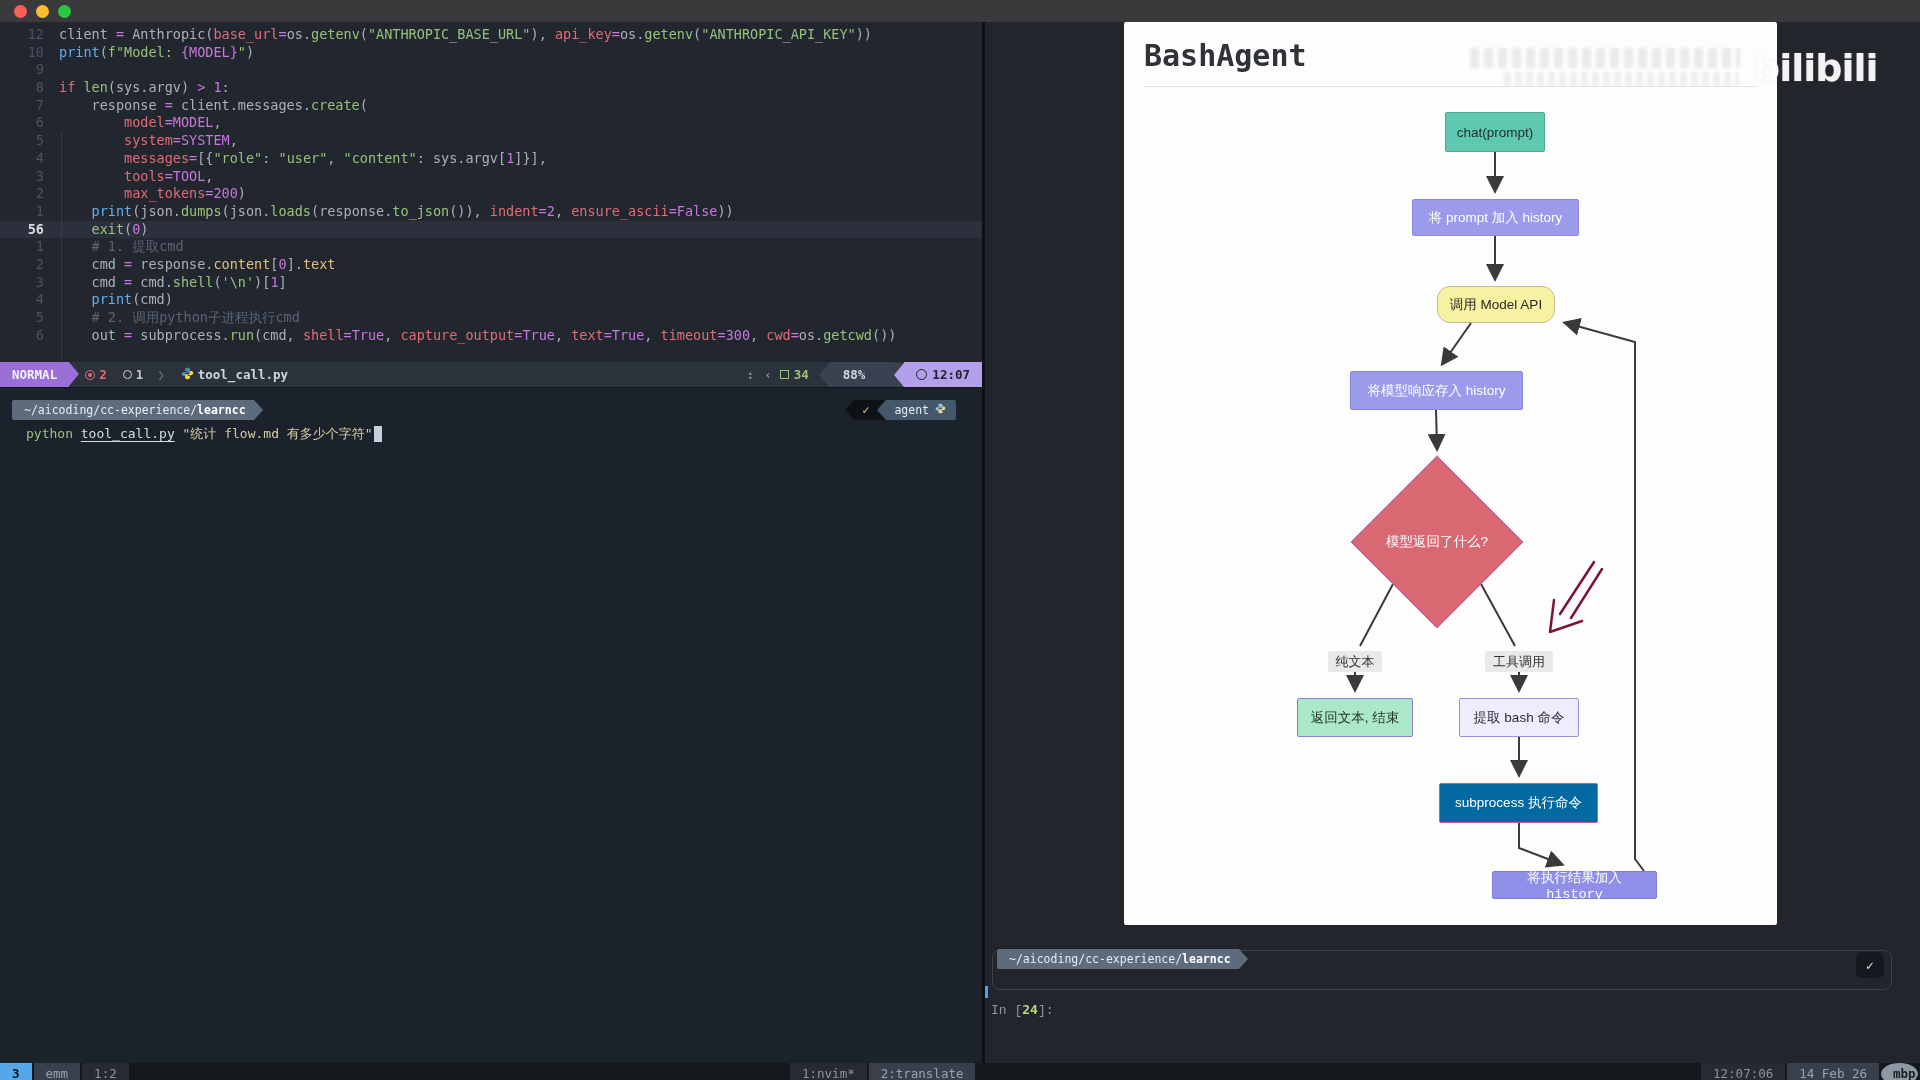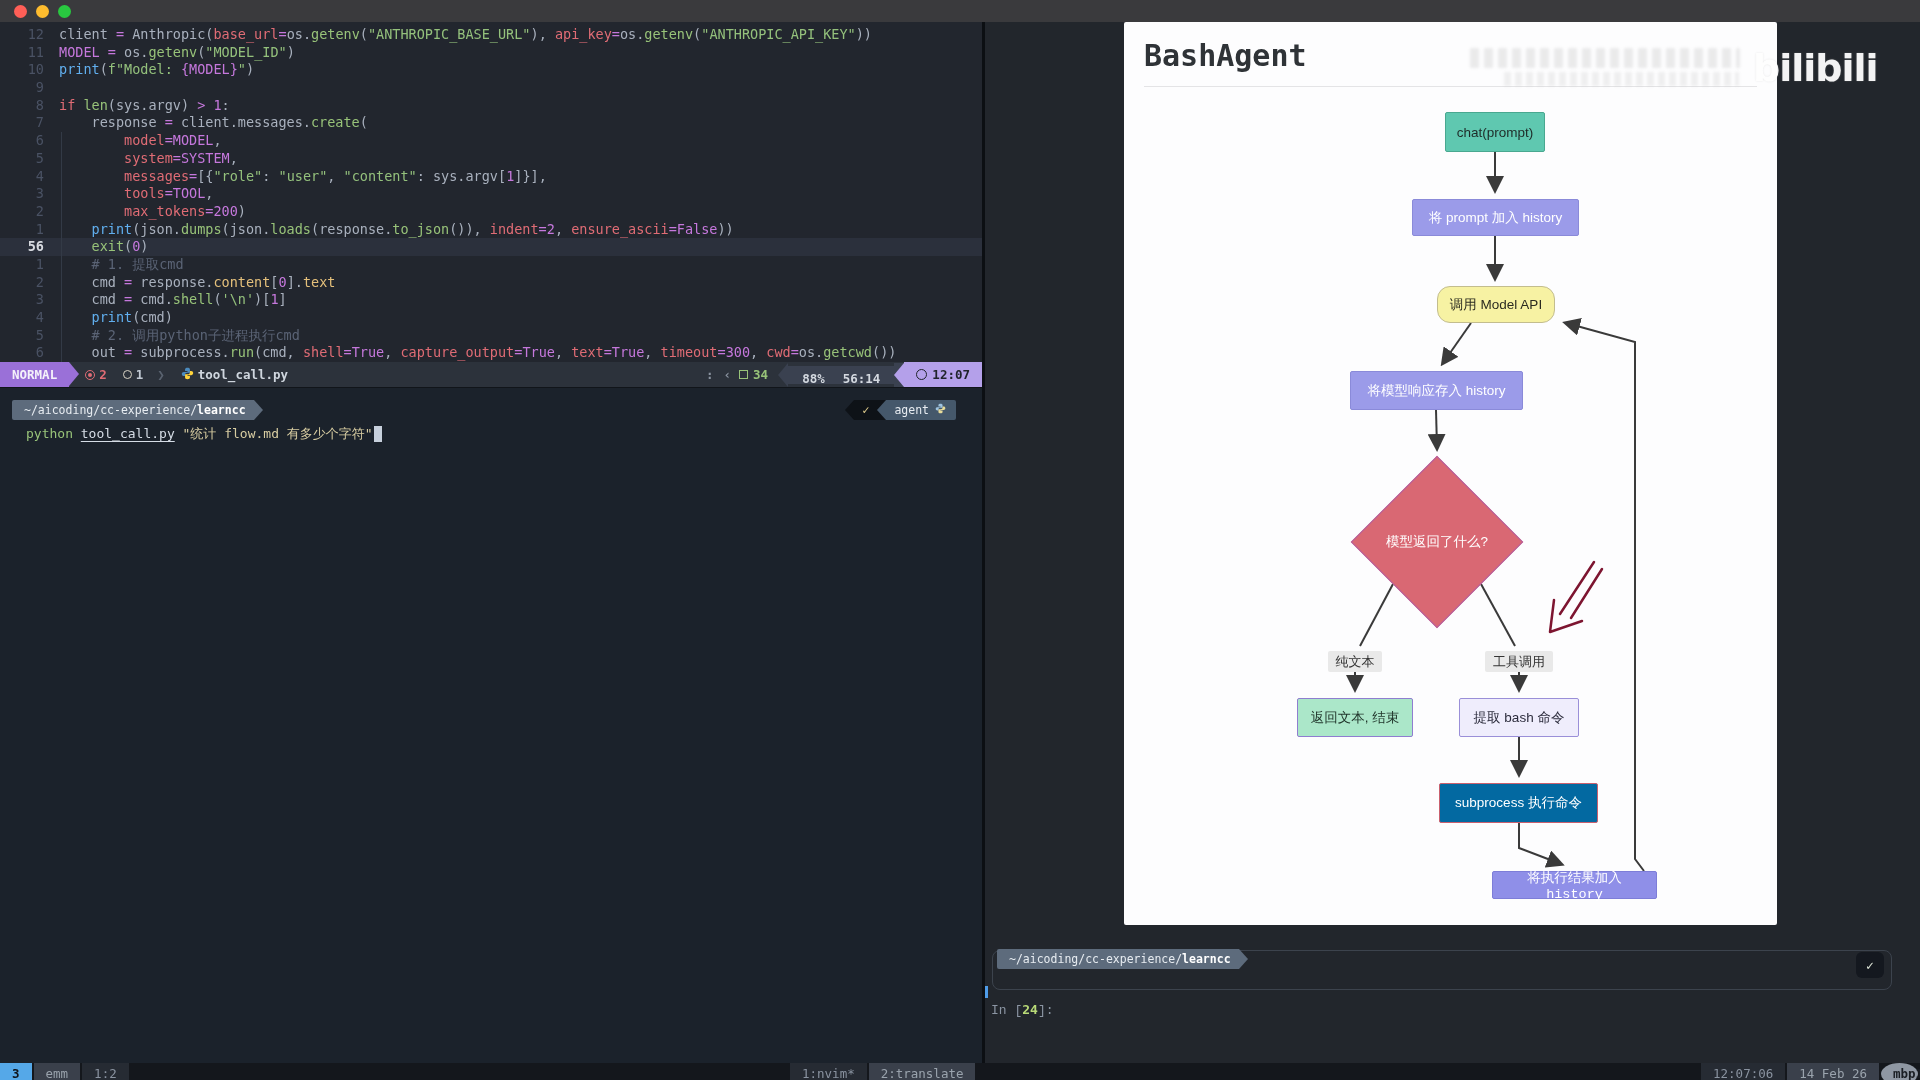--- a/index.html
+++ b/index.html
@@ -40,21 +40,21 @@
   .errdot{width:10px;height:10px;border-radius:50%;border:1.5px solid #e06c75;box-sizing:border-box;position:relative;}
   .errdot::after{content:"";position:absolute;left:2px;top:2px;right:2px;bottom:2px;background:#e06c75;border-radius:50%;}
   .err-n{color:#e06c75;}
   .bulb{width:9px;height:9px;border-radius:50%;border:1.5px solid #d9d4c6;box-sizing:border-box;}
   .hint-n{color:#c2cad4;}
   .sl-sep{color:#5a6370;margin-left:14px;}
   .sl-right{margin-left:auto;display:flex;align-items:center;height:25px;}
   .cube{width:9px;height:9px;border:1.5px solid #98c379;box-sizing:border-box;margin:0 5px 0 8px;}
   .pkg-n{color:#98c379;margin-right:10px;}
   .tri-l{width:0;height:0;border-top:12.5px solid transparent;border-bottom:12.5px solid transparent;}
-  .seg-gray{background:#3a4150;color:#d4d9e0;height:18px;line-height:25px;padding:0 14px;display:flex;gap:18px;}
+  .seg-gray{background:#3a4150;color:#d4d9e0;height:25px;line-height:25px;padding:0 14px;display:flex;gap:18px;flex-direction:column;}
   .seg-time{background:#b4a0ea;color:#20242c;height:25px;line-height:25px;padding:0 12px;display:flex;align-items:center;gap:5px;}
   .clockic{width:11px;height:11px;border-radius:50%;border:1.6px solid #20242c;box-sizing:border-box;}
   
   .term-left{position:absolute;left:0;top:366px;width:982px;height:675px;background:#1b222b;}
   .promptline{position:absolute;left:0;top:12px;width:982px;height:20px;display:flex;align-items:center;}
   .cwd-badge{background:#5d6b7c;color:#e7ecf1;height:20px;line-height:20px;font-size:11.5px;
              padding:0 8px 0 12px;position:relative;margin-left:12px;border-radius:2px 0 0 2px;}
   .cwd-badge::after{content:"";position:absolute;right:-9px;top:0;border-top:10px solid transparent;
                     border-bottom:10px solid transparent;border-left:9px solid #5d6b7c;}
   .cwd-bold{font-weight:bold;color:#ffffff;}
@@ -123,21 +123,20 @@
     <span class="light l-red"></span>
     <span class="light l-yellow"></span>
     <span class="light l-green"></span>
   </div>
 </div>
 
 <div class="pane-left">
   <div class="editor">
     <div>
         <div class="code-row"><span class="gutter">12</span><span class="ctext"><span class="tk-d">client </span><span class="tk-o">= </span><span class="tk-d">Anthropic(</span><span class="tk-p">base_url</span><span class="tk-o">=</span><span class="tk-d">os.</span><span class="tk-f">getenv</span><span class="tk-d">(</span><span class="tk-s">"ANTHROPIC_BASE_URL"</span><span class="tk-d">), </span><span class="tk-p">api_key</span><span class="tk-o">=</span><span class="tk-d">os.</span><span class="tk-f">getenv</span><span class="tk-d">(</span><span class="tk-s">"ANTHROPIC_API_KEY"</span><span class="tk-d">))</span></span></div>
-        <div class="code-row"><span class="gutter">11</span><span class="ctext"><span class="tk-n">MODEL </span><span class="tk-o">= </span><span class="tk-d">os.</span><span class="tk-f">getenv</span><span class="tk-d">(</span><span class="tk-s">"MODEL_ID"</span><span class="tk-d">)</span></span></div>
         <div class="code-row"><span class="gutter">10</span><span class="ctext"><span class="tk-b">print</span><span class="tk-d">(</span><span class="tk-s">f"Model: </span><span class="tk-n">{MODEL}</span><span class="tk-s">"</span><span class="tk-d">)</span></span></div>
         <div class="code-row"><span class="gutter">9</span><span class="ctext"></span></div>
         <div class="code-row"><span class="gutter">8</span><span class="ctext"><span class="tk-k">if </span><span class="tk-f">len</span><span class="tk-d">(sys.argv) </span><span class="tk-o">&gt; </span><span class="tk-n">1</span><span class="tk-d">:</span></span></div>
         <div class="code-row"><span class="gutter">7</span><span class="ctext"><span class="tk-d">    response </span><span class="tk-o">= </span><span class="tk-d">client.messages.</span><span class="tk-f">create</span><span class="tk-d">(</span></span></div>
         <div class="code-row"><span class="gutter">6</span><span class="ctext"><span class="tk-d">        </span><span class="tk-p">model</span><span class="tk-o">=</span><span class="tk-n">MODEL</span><span class="tk-d">,</span></span></div>
         <div class="code-row"><span class="gutter">5</span><span class="ctext"><span class="tk-d">        </span><span class="tk-p">system</span><span class="tk-o">=</span><span class="tk-n">SYSTEM</span><span class="tk-d">,</span></span></div>
         <div class="code-row"><span class="gutter">4</span><span class="ctext"><span class="tk-d">        </span><span class="tk-p">messages</span><span class="tk-o">=</span><span class="tk-d">[{</span><span class="tk-s">"role"</span><span class="tk-d">: </span><span class="tk-s">"user"</span><span class="tk-d">, </span><span class="tk-s">"content"</span><span class="tk-d">: sys.argv[</span><span class="tk-n">1</span><span class="tk-d">]}],</span></span></div>
         <div class="code-row"><span class="gutter">3</span><span class="ctext"><span class="tk-d">        </span><span class="tk-p">tools</span><span class="tk-o">=</span><span class="tk-n">TOOL</span><span class="tk-d">,</span></span></div>
         <div class="code-row"><span class="gutter">2</span><span class="ctext"><span class="tk-d">        </span><span class="tk-p">max_tokens</span><span class="tk-o">=</span><span class="tk-n">200</span><span class="tk-d">)</span></span></div>
         <div class="code-row"><span class="gutter">1</span><span class="ctext"><span class="tk-d">    </span><span class="tk-b">print</span><span class="tk-d">(json.</span><span class="tk-f">dumps</span><span class="tk-d">(json.</span><span class="tk-f">loads</span><span class="tk-d">(response.</span><span class="tk-f">to_json</span><span class="tk-d">()), </span><span class="tk-p">indent</span><span class="tk-o">=</span><span class="tk-n">2</span><span class="tk-d">, </span><span class="tk-p">ensure_ascii</span><span class="tk-o">=</span><span class="tk-n">False</span><span class="tk-d">))</span></span></div>

